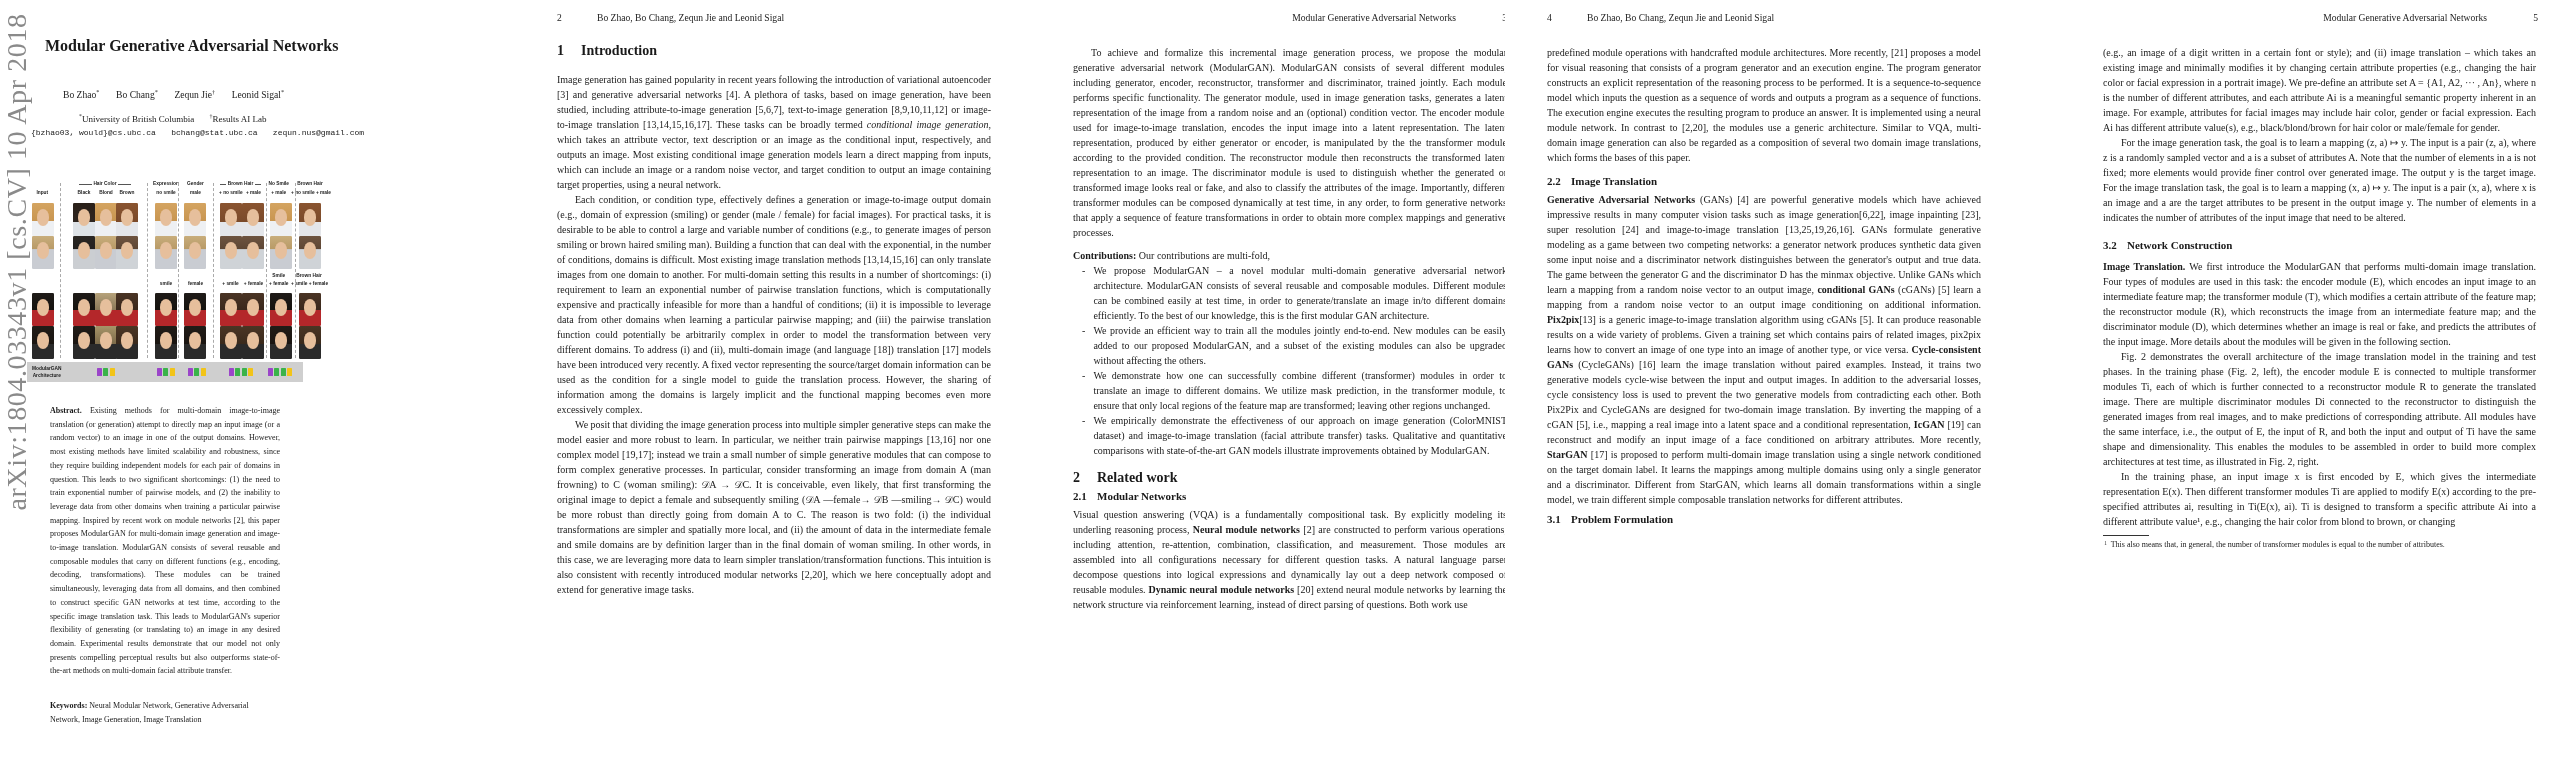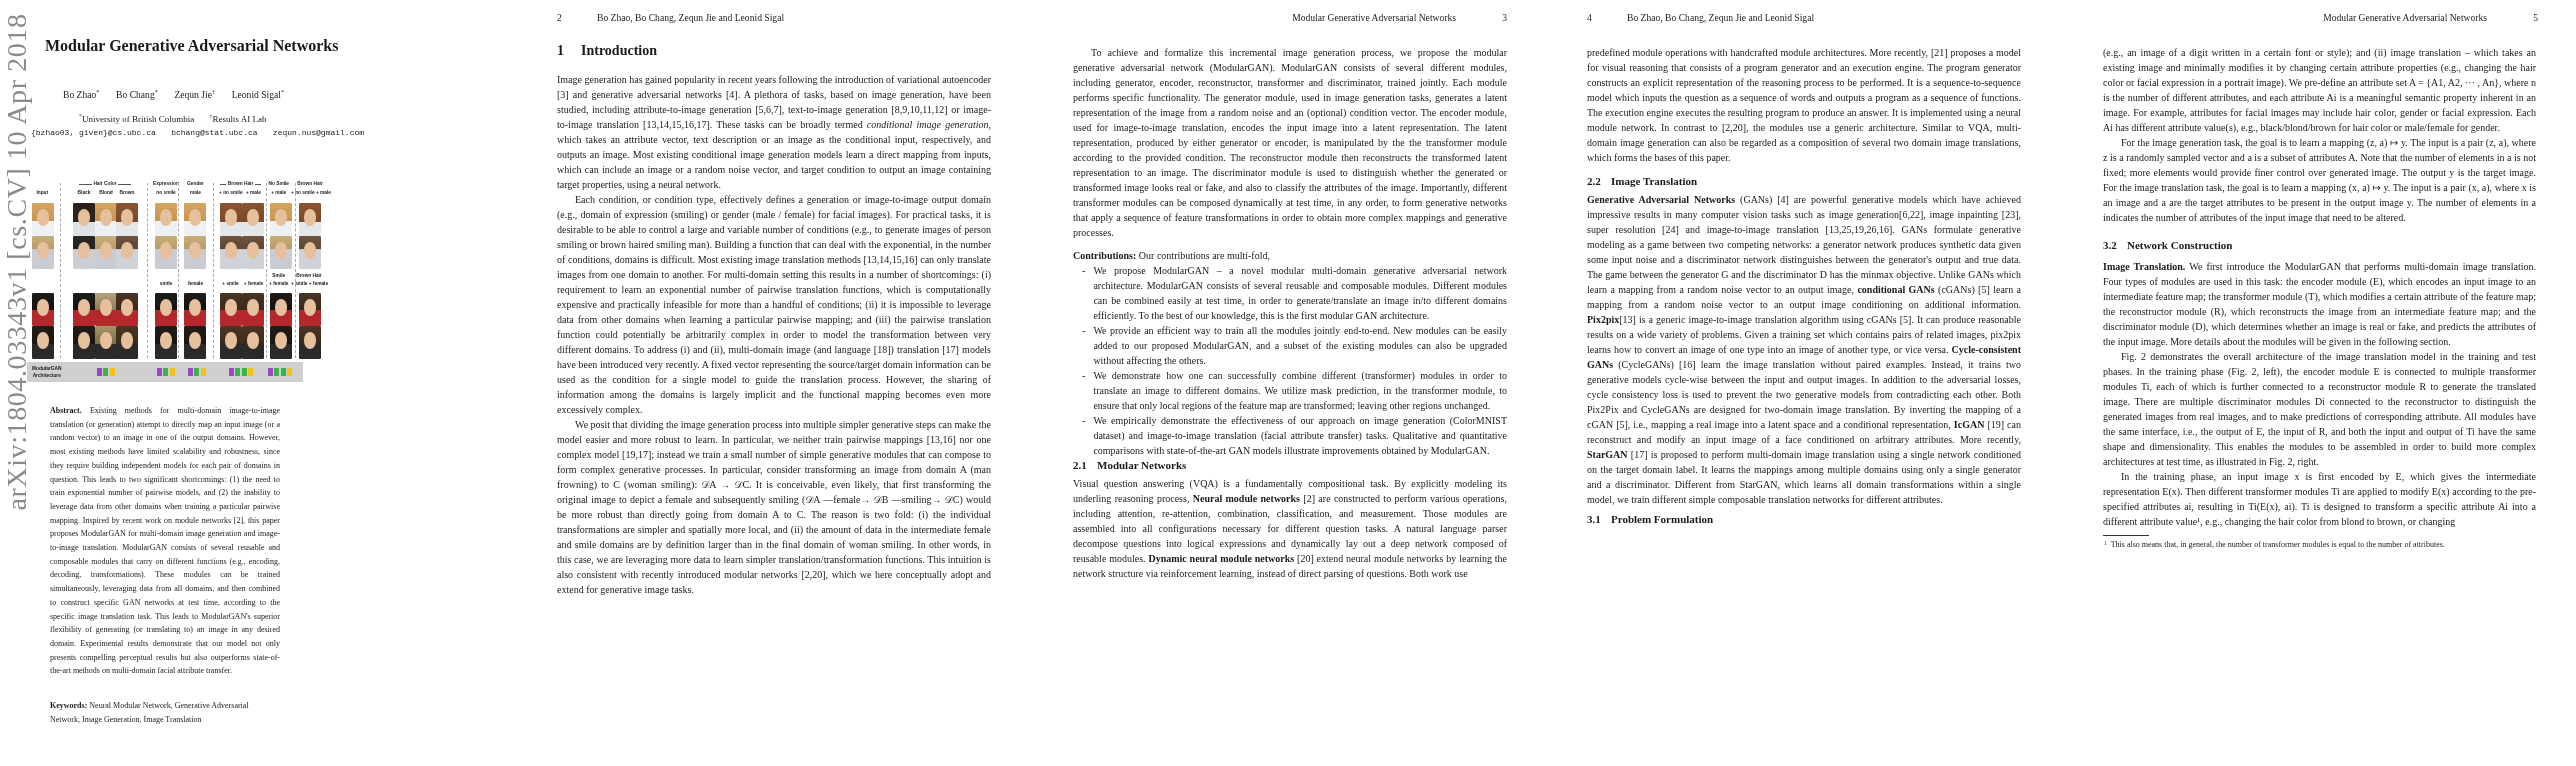--- a/index.html
+++ b/index.html
@@ -2,21 +2,21 @@
 <html style="font-size:10.2px"><head>
 <meta charset="utf-8">
 <style>
   * { box-sizing: border-box; margin: 0; padding: 0; }
   html, body { width: 2576px; height: 766px; background: #ffffff; overflow: hidden; }
   body { font-family: "DejaVu Serif", "Liberation Serif", serif; color: #1a1a1a; position: relative; }
   .page { position: absolute; top: 0; height: 766px; background: #fff; }
   .p1 { left: 0; width: 517px; }
   .p2 { left: 517px; width: 517px; }
   .p3 { left: 1034px; width: 511px; }
-  .p4 { left: 1545px; width: 517px; }
+  .p4 { left: 1505px; width: 517px; }
   .p5 { left: 2062px; width: 514px; }
 
   .runhead { position: absolute; top: 11.5px; font-size: 9.6px; font-family: "Liberation Serif", serif; color: #222; }
   .runhead .num { display: inline-block; width: 40px; }
   .runhead-right { text-align: right; }
   .runhead-right .num { width: 25.5px; text-align: right; margin-left: 25.5px; }
 
   .body-col { position: absolute; font-family: "Liberation Serif", serif; font-size: 10px; line-height: 15px; text-align: justify; color: #1a1a1a; }
   .p2 .body-col, .p3 .body-col, .p4 .body-col, .p5 .body-col { left: 40px; width: 434px; }
   .p3 .body-col { left: 39px; }
@@ -95,21 +95,21 @@
     <span><span>Zequn Jie</span><sup>†</sup></span>
     <span><span>Leonid Sigal</span><sup>*</sup></span>
   </div>
 
   <div class="affil">
     <span><sup>*</sup><span>University of British Columbia</span></span>
     <span><sup>†</sup><span>Results AI Lab</span></span>
   </div>
 
   <div class="emails">
-    <span>{bzhao03, given}@cs.ubc.ca</span>
+    <span>{bzhao03, would}@cs.ubc.ca</span>
     <span>bchang@stat.ubc.ca</span>
     <span>zequn.nus@gmail.com</span>
   </div>
 
   <div class="figure">
     <div class="fig-header">
       <div class="fig-col-label" style="left:42px; width:72px; top:1.3px;">
         <span style="display:inline-block;width:12.8px;border-top:0.6px solid #555;vertical-align:middle;"></span>
         <span>Hair Color</span>
         <span style="display:inline-block;width:12.8px;border-top:0.6px solid #555;vertical-align:middle;"></span>
@@ -260,20 +260,21 @@
   </div>
   <div class="body-col" style="top:45px;">
     <p class="par ind">To achieve and formalize this incremental image generation process, we propose the modular generative adversarial network (ModularGAN). ModularGAN consists of several different modules, including generator, encoder, reconstructor, transformer and discriminator, trained jointly. Each module performs specific functionality. The generator module, used in image generation tasks, generates a latent representation of the image from a random noise and an (optional) condition vector. The encoder module, used for image-to-image translation, encodes the input image into a latent representation. The latent representation, produced by either generator or encoder, is manipulated by the the transformer module according to the provided condition. The reconstructor module then reconstructs the transformed latent representation to an image. The discriminator module is used to distinguish whether the generated or transformed image looks real or fake, and also to classify the attributes of the image. Importantly, different transformer modules can be composed dynamically at test time, in any order, to form generative networks that apply a sequence of feature transformations in order to obtain more complex mappings and generative processes.</p>
     <p class="par" style="margin-top:7.7px;"><b>Contributions:</b><span> Our contributions are multi-fold,</span></p>
     <ul class="contrib">
       <li>We propose ModularGAN – a novel modular multi-domain generative adversarial network architecture. ModularGAN consists of several reusable and composable modules. Different modules can be combined easily at test time, in order to generate/translate an image in/to different domains efficiently. To the best of our knowledge, this is the first modular GAN architecture.</li>
       <li>We provide an efficient way to train all the modules jointly end-to-end. New modules can be easily added to our proposed ModularGAN, and a subset of the existing modules can also be upgraded without affecting the others.</li>
       <li>We demonstrate how one can successfully combine different (transformer) modules in order to translate an image to different domains. We utilize mask prediction, in the transformer module, to ensure that only local regions of the feature map are transformed; leaving other regions unchanged.</li>
       <li>We empirically demonstrate the effectiveness of our approach on image generation (ColorMNIST dataset) and image-to-image translation (facial attribute transfer) tasks. Qualitative and quantitative comparisons with state-of-the-art GAN models illustrate improvements obtained by ModularGAN.</li>
     </ul>
+    <h2 class="sec-h" style="margin-top:10.2px; margin-bottom:2.6px;"><span class="n">2</span><span>Related work</span></h2>
     <h3 class="sub-h" style="margin-top:0;"><span class="n">2.1</span><span>Modular Networks</span></h3>
     <p class="par"><span>Visual question answering (VQA) is a fundamentally compositional task. By explicitly modeling its underling reasoning process, </span><b>Neural module networks</b><span> [2] are constructed to perform various operations, including attention, re-attention, combination, classification, and measurement. Those modules are assembled into all configurations necessary for different question tasks. A natural language parser decompose questions into logical expressions and dynamically lay out a deep network composed of reusable modules. </span><b>Dynamic neural module networks</b><span> [20] extend neural module networks by learning the network structure via reinforcement learning, instead of direct parsing of questions. Both work use</span></p>
   </div>
 </div>
 
 <div class="page p4">
   <div class="runhead" style="left:42px;">
     <span class="num">4</span><span>Bo Zhao, Bo Chang, Zequn Jie and Leonid Sigal</span>
   </div>
   <div class="body-col" style="top:45px; left:42px;">

